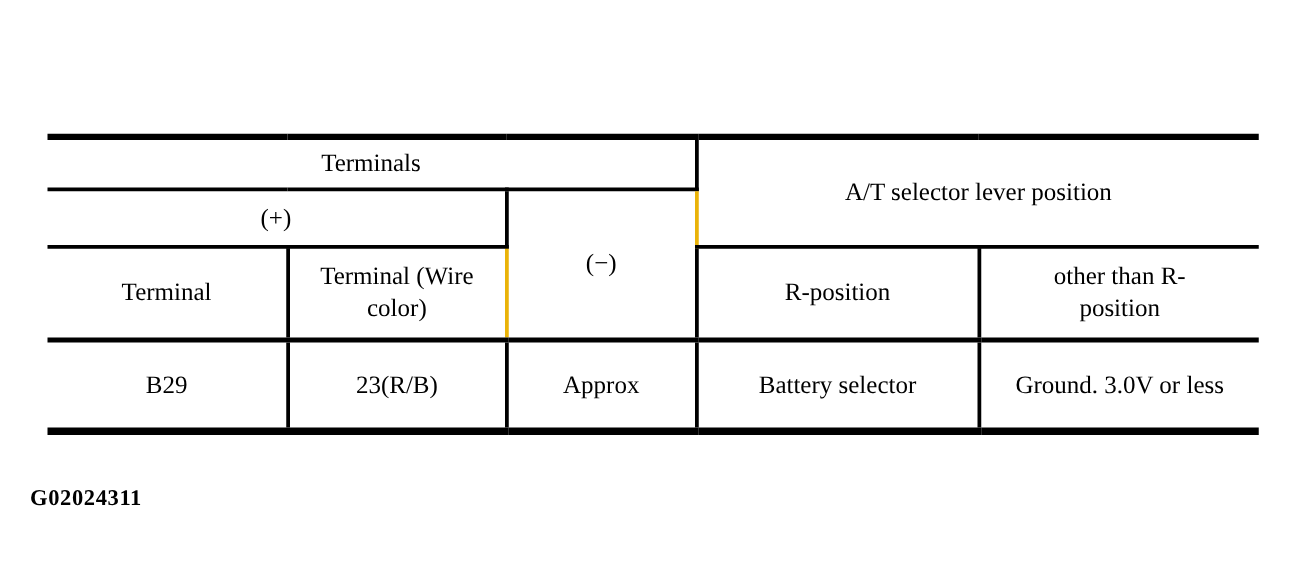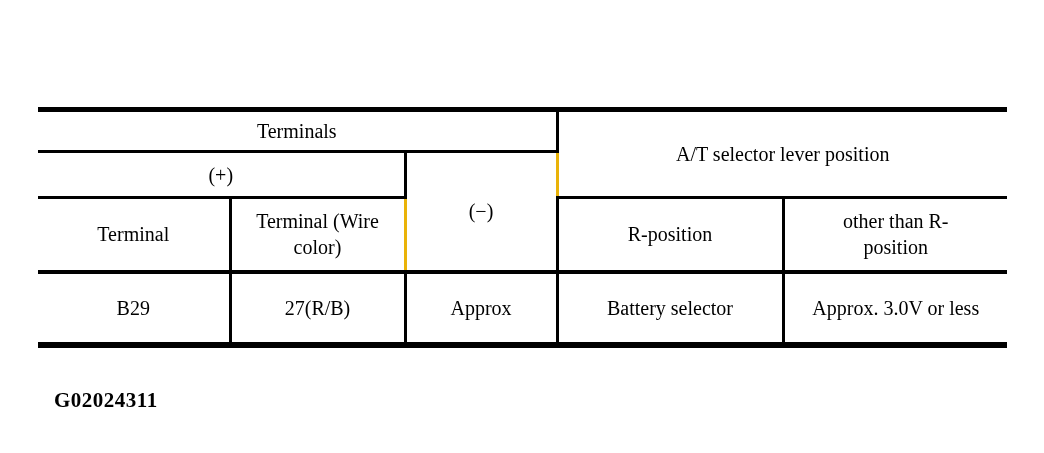--- a/index.html
+++ b/index.html
@@ -35,23 +35,23 @@
   .bb-thin   { border-bottom: 3px solid #000; }
   .br-thin   { border-right: 3px solid #000; }
   .bl-thin   { border-left: 3px solid #eab308; }
   .bt-data   { border-top: 4px solid #000; }
 
   .wrap-narrow { display: inline-block; max-width: 150px; }
   .wrap-approx { display: inline-block; max-width: 175px; text-align: center; }
 
   .figure-code {
     position: absolute;
-    left: 54px;
+    left: 24px;
     top: 355px;
-    font-size: 21px;
+    font-size: 18px;
     font-weight: bold;
     letter-spacing: 0.5px;
   }
 </style>
 </head>
 <body>
 
 <div class="page">
 
   <table class="spec">
@@ -91,30 +91,30 @@
       </td>
       <td>
         <span class="wrap-narrow">other than R-position</span>
       </td>
     </tr>
     <tr style="height:73px">
       <td class="bt-data bb-thick br-thin">
         <span>B29</span>
       </td>
       <td class="bt-data bb-thick br-thin">
-        <span>27(R/B)</span>
+        <span>23(R/B)</span>
       </td>
       <td class="bt-data bb-thick br-thin">
         <span>Approx</span>
       </td>
       <td class="bt-data bb-thick br-thin">
         <span>Battery selector</span>
       </td>
       <td class="bt-data bb-thick">
-        <span class="wrap-approx">Approx. 3.0V or less</span>
+        <span class="wrap-approx">Ground. 3.0V or less</span>
       </td>
     </tr>
   </tbody>
     </table>
 
   <div class="figure-code">G02024311</div>
 
 </div>
 
 </body></html>

